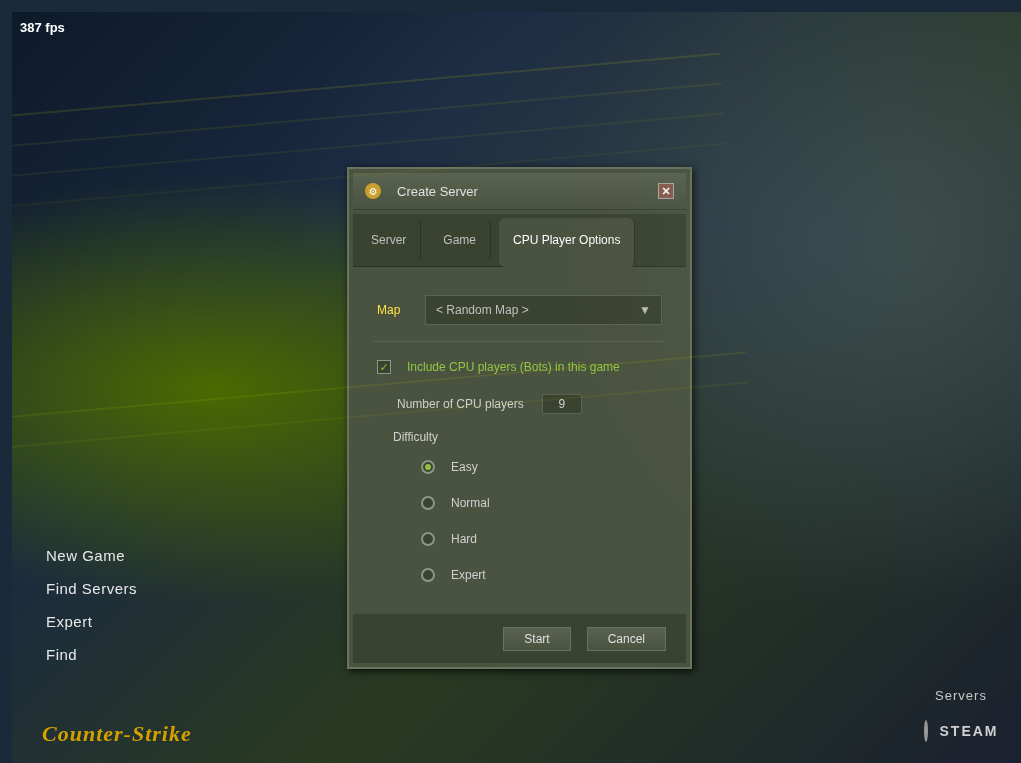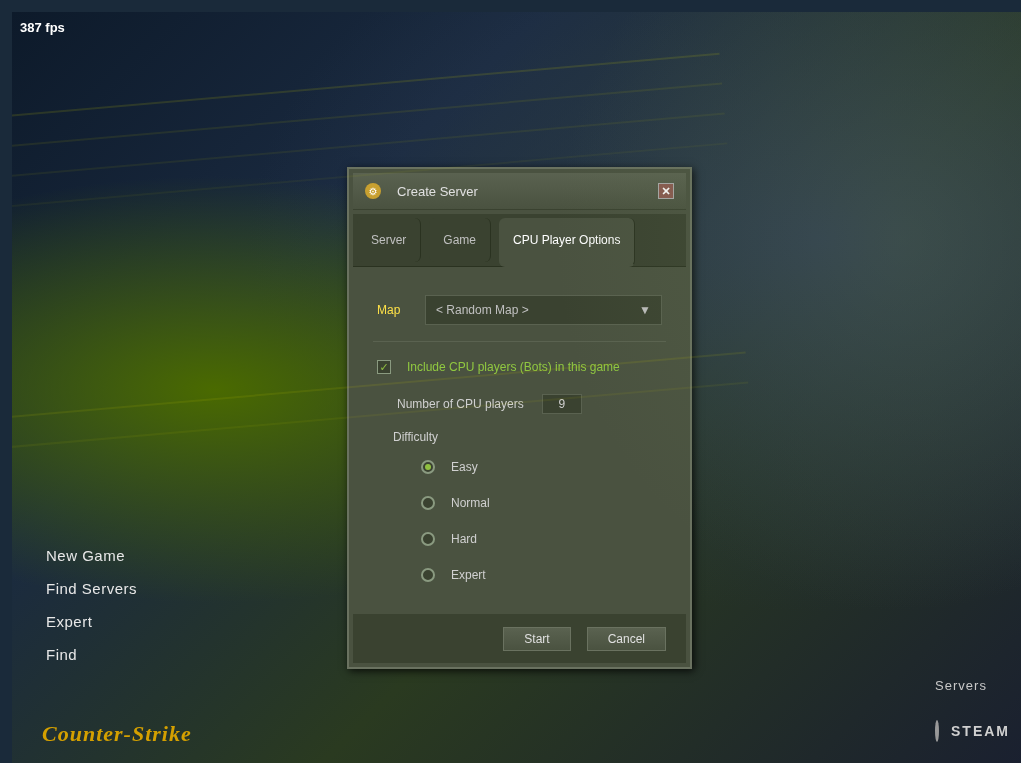--- a/index.html
+++ b/index.html
@@ -69,35 +69,36 @@
 
     
     .steam-area {
       position: absolute;
       bottom: 20px;
       right: 30px;
       z-index: 10;
       display: flex;
       flex-direction: column;
       align-items: center;
-      gap: 18px;
+      gap: 8px;
     }
 
     .steam-text {
       color: #c8c8c8;
       font-size: 13px;
       letter-spacing: 1px;
     }
 
     .steam-logo {
       width: 60px;
       height: 24px;
       display: flex;
       align-items: center;
       gap: 4px;
+      justify-content: center;
     }
 
     .steam-icon {
       width: 22px;
       height: 22px;
       border-radius: 50%;
       background: radial-gradient(circle at 40% 40%, #c8c8c8, #888);
       border: 2px solid #999;
     }
 

